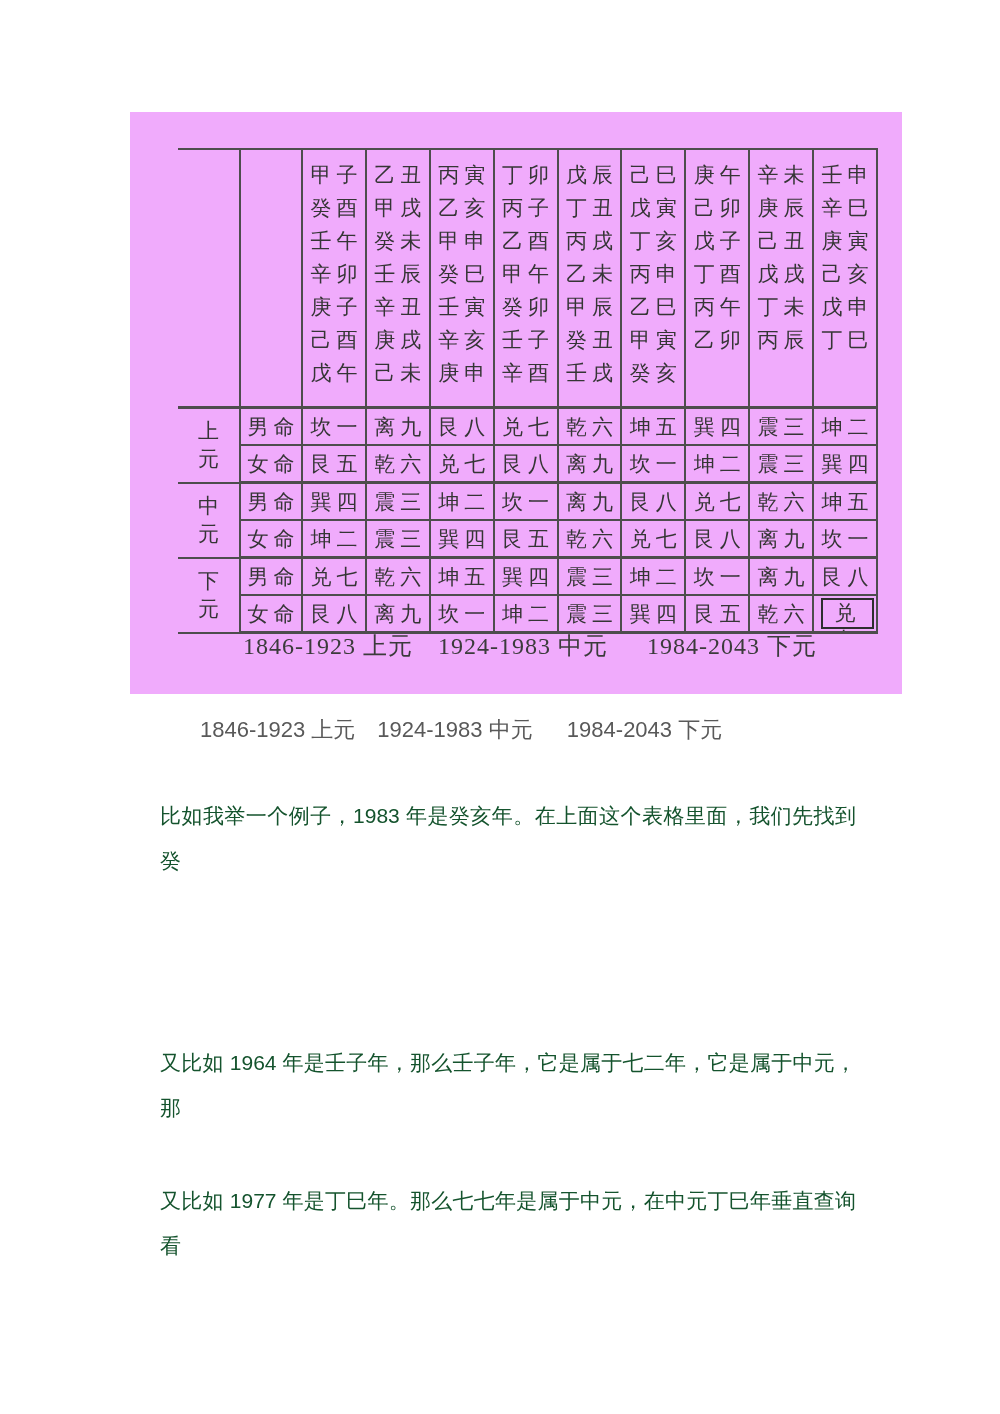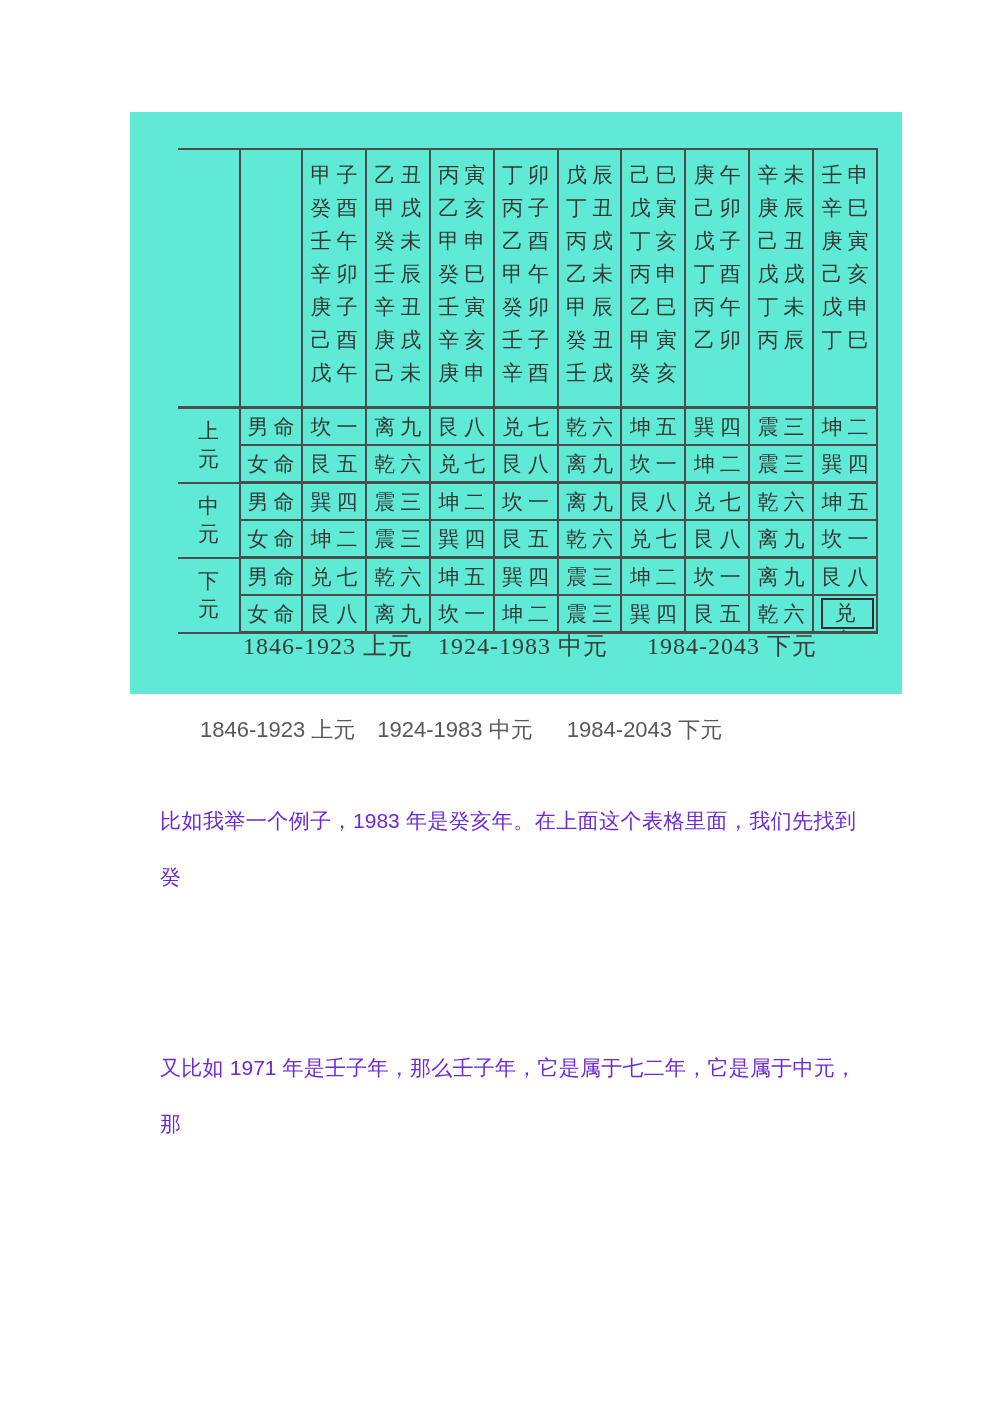--- a/index.html
+++ b/index.html
@@ -3,21 +3,21 @@
 <meta charset="utf-8">
 <style>
   html,body { margin:0; padding:0; background:#ffffff; }
   .page {
     position:relative; width:1000px; height:1414px; background:#ffffff;
     font-family:"Liberation Sans","DejaVu Sans",sans-serif; overflow:hidden;
   }
   
   .scan {
     position:absolute; left:130px; top:112px; width:772px; height:582px;
-    margin:0; background:#5eead4;
+    margin:0; background:#f0abfc;
   }
   #gua-table {
     position:absolute; left:48px; top:36px; width:700px;
     border-collapse:collapse; table-layout:fixed;
     font-family:"Liberation Serif","DejaVu Serif",serif;
     color:#353535; font-size:21px;
   }
   #gua-table td {
     border:2px solid #4d4d4d; text-align:center; padding:0;
     letter-spacing:5px; padding-left:5px; overflow:hidden;
@@ -43,21 +43,21 @@
   .doc-caption {
     position:absolute; left:200px; top:712px; height:36px; line-height:36px;
     font-size:22px; color:#595959; white-space:pre;
   }
   #paragraphs { position:absolute; left:160px; top:0; width:696px; }
   .para { position:absolute; left:0; width:100%; }
   .para.p0 { top:793px; }
   .para.p1 { top:1040px; }
   .para.p2 { top:1178px; }
   .line {
-    height:55px; line-height:56px; font-size:21px; color:#6d28d9;
+    height:55px; line-height:45px; font-size:21px; color:#14532d;
     text-align:justify; text-justify:inter-character;
   }
   .line.fill { text-align-last:justify; }
 </style>
 </head>
 <body>
 
 <div class="page">
 
   <figure class="scan">
@@ -240,19 +240,20 @@
     <div class="scan-caption">1846-1923 上元　1924-1983 中元　  1984-2043 下元</div>
   </figure>
 
   <div class="doc-caption">1846-1923 上元　1924-1983 中元　  1984-2043 下元</div>
 
   <div id="paragraphs">
       <div class="para p0">
         <div class="line fill">比如我举一个例子，1983 年是癸亥年。在上面这个表格里面，我们先找到癸</div>
       </div>
       <div class="para p1">
-        <div class="line fill">又比如 1971 年是壬子年，那么壬子年，它是属于七二年，它是属于中元，那</div>
+        <div class="line fill">又比如 1964 年是壬子年，那么壬子年，它是属于七二年，它是属于中元，那</div>
       </div>
       <div class="para p2">
+        <div class="line fill">又比如 1977 年是丁巳年。那么七七年是属于中元，在中元丁巳年垂直查询看</div>
       </div>
     </div>
 
 </div>
 
 </body></html>

